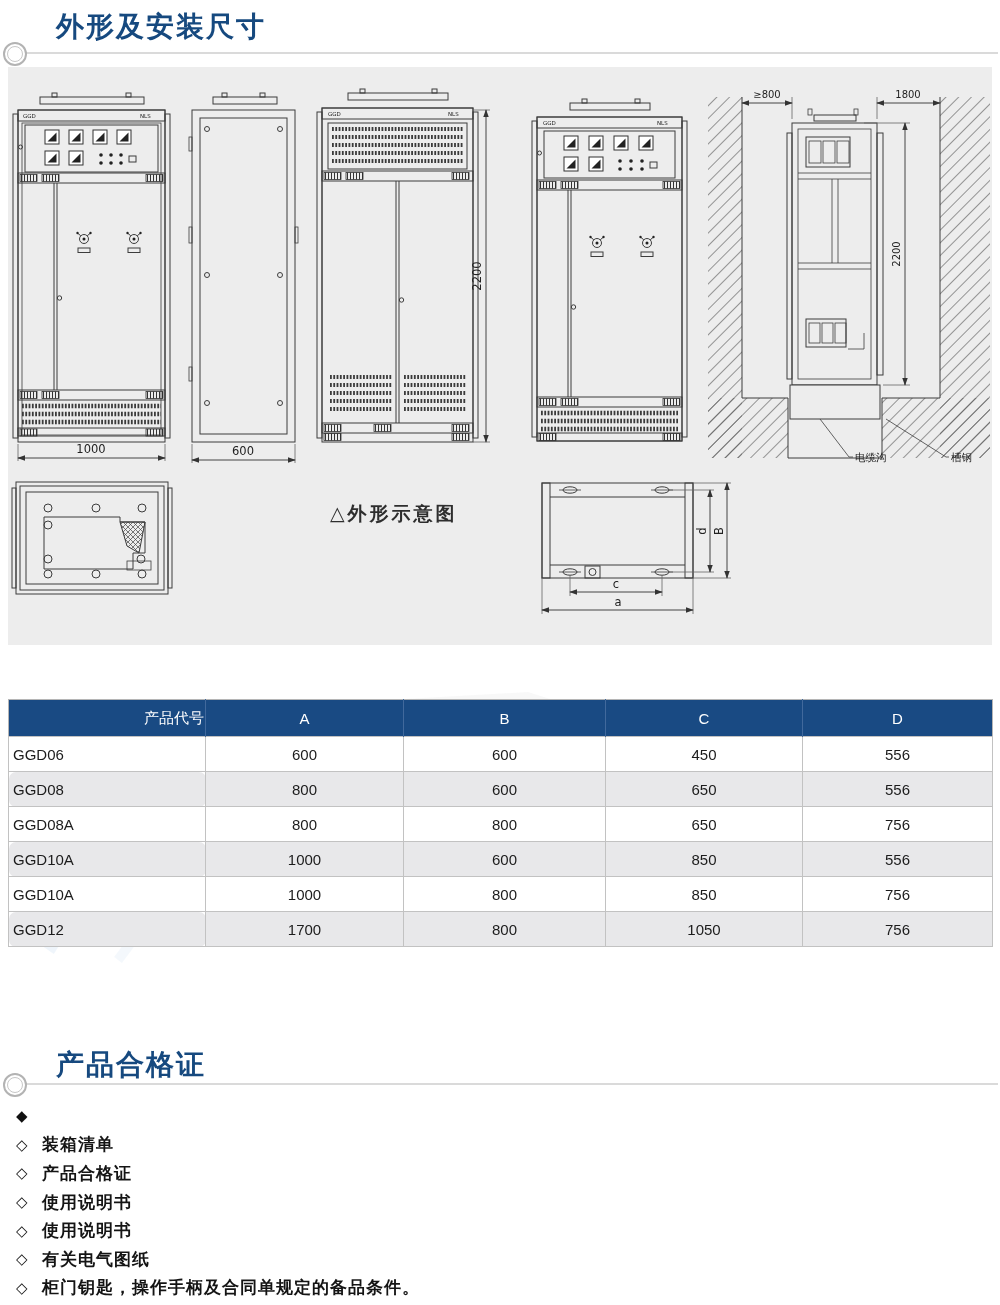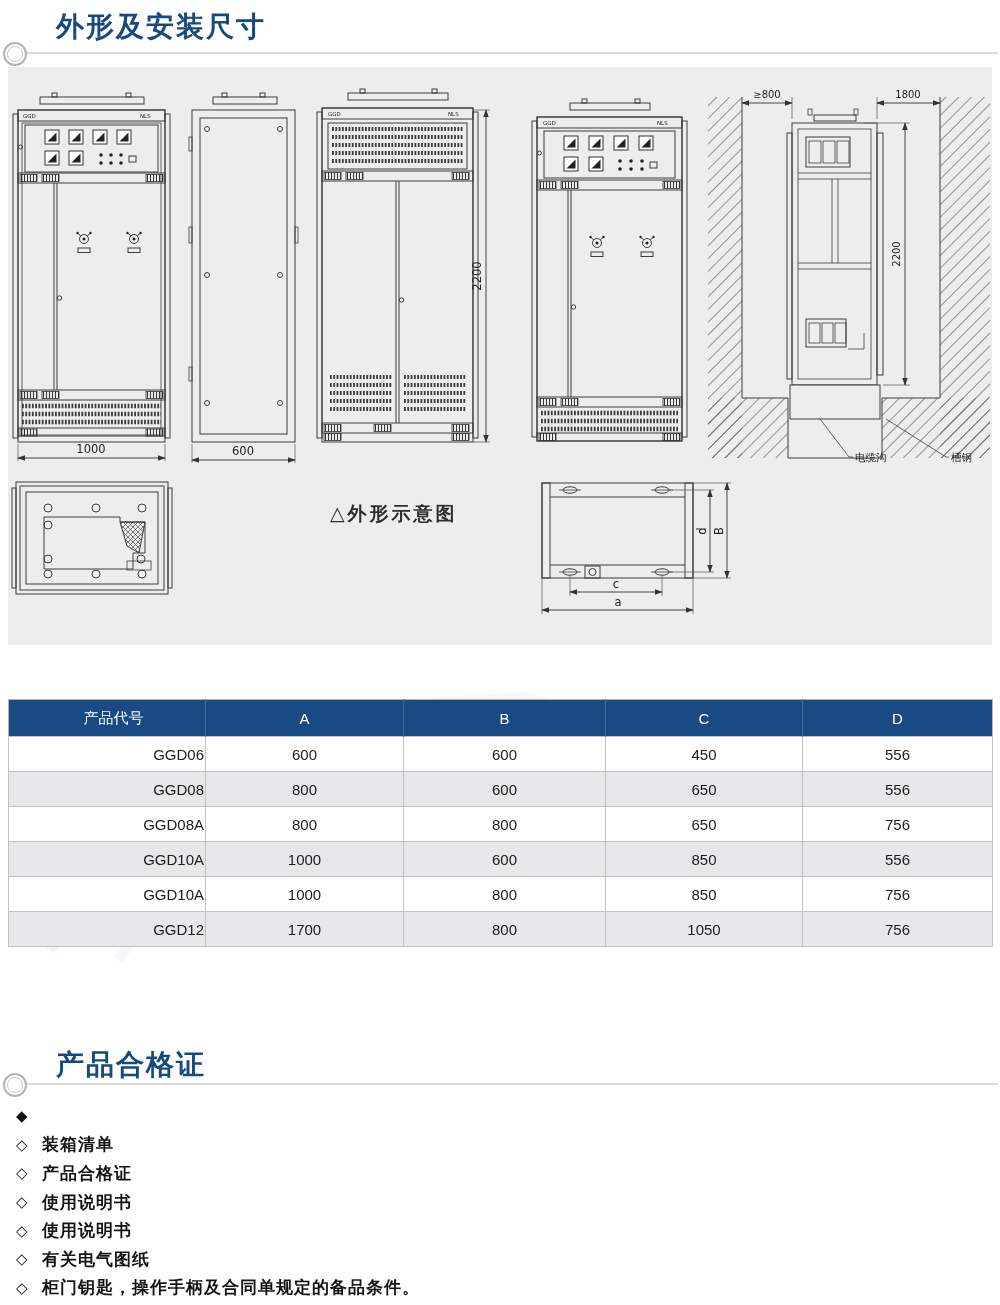--- a/index.html
+++ b/index.html
@@ -29,27 +29,27 @@
     color:#2e2e2e;letter-spacing:3px;
   }
   .dim-table{
     position:absolute;left:8px;top:699px;width:984px;border-collapse:collapse;
     table-layout:fixed;background:#fff;border:1px solid #b5b5b5;
   }
   .dim-table th{
     background:#194a83;color:#fff;font-size:15px;font-weight:400;height:34px;
     border-right:1px solid #41699c;
   }
-  .dim-table th:first-child{text-align:center;padding-left:14px;}
+  .dim-table th:first-child{text-align:right;padding-left:14px;}
   .dim-table th:last-child{border-right:none;}
   .dim-table td{
     height:32px;font-size:15px;color:#1c1c1c;text-align:center;
     border:1px solid #c2c2c2;
   }
-  .dim-table td:first-child{text-align:right;padding-left:4px;}
+  .dim-table td:first-child{text-align:left;padding-left:4px;border-radius:7px;}
   .dim-table tr:nth-child(even) td{background:#e8e8ea;}
   .doc-list{position:absolute;left:16px;top:1102px;width:960px;}
   .doc-item{
     display:flex;align-items:center;height:28.6px;font-size:17px;font-weight:600;
     color:#141414;letter-spacing:1px;
   }
   .doc-item .bullet{
     width:26px;font-size:15px;color:#111;flex:0 0 26px;font-weight:400;
   }
   .watermark{position:absolute;left:8px;top:690px;pointer-events:none;opacity:0.10;}

